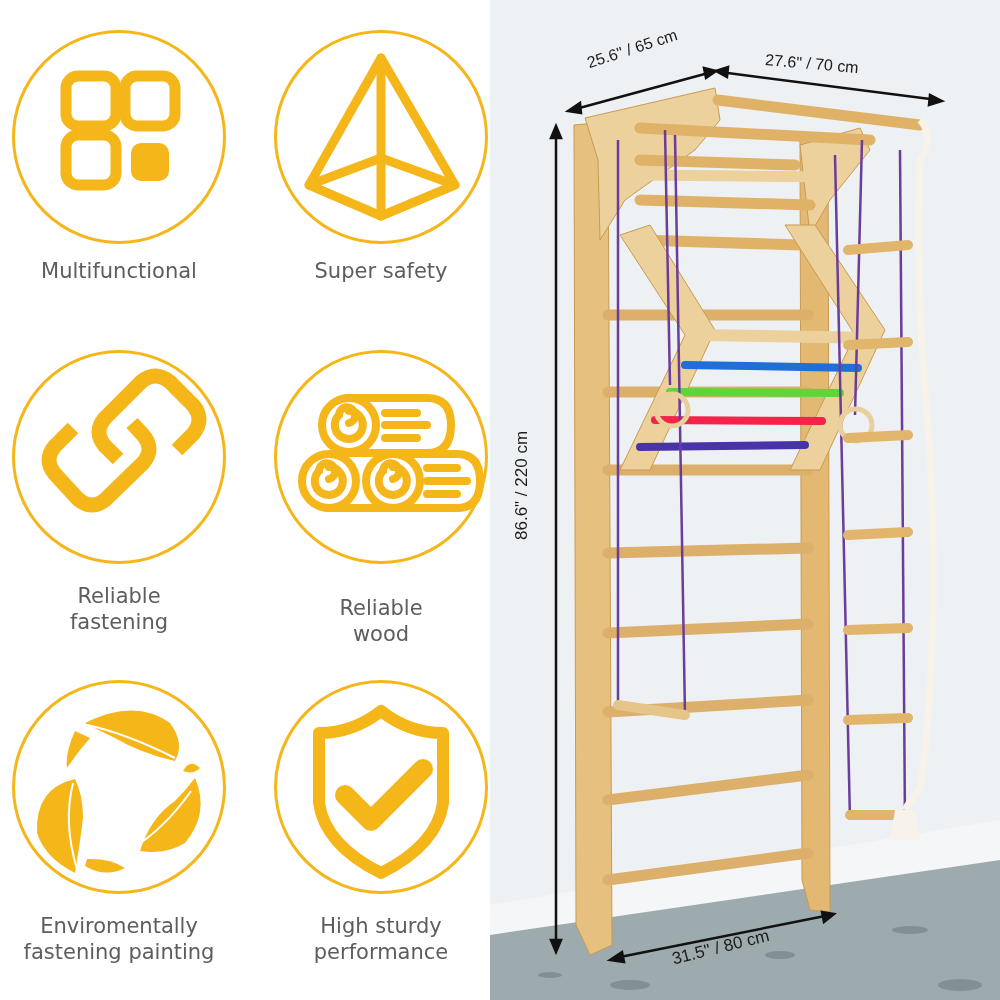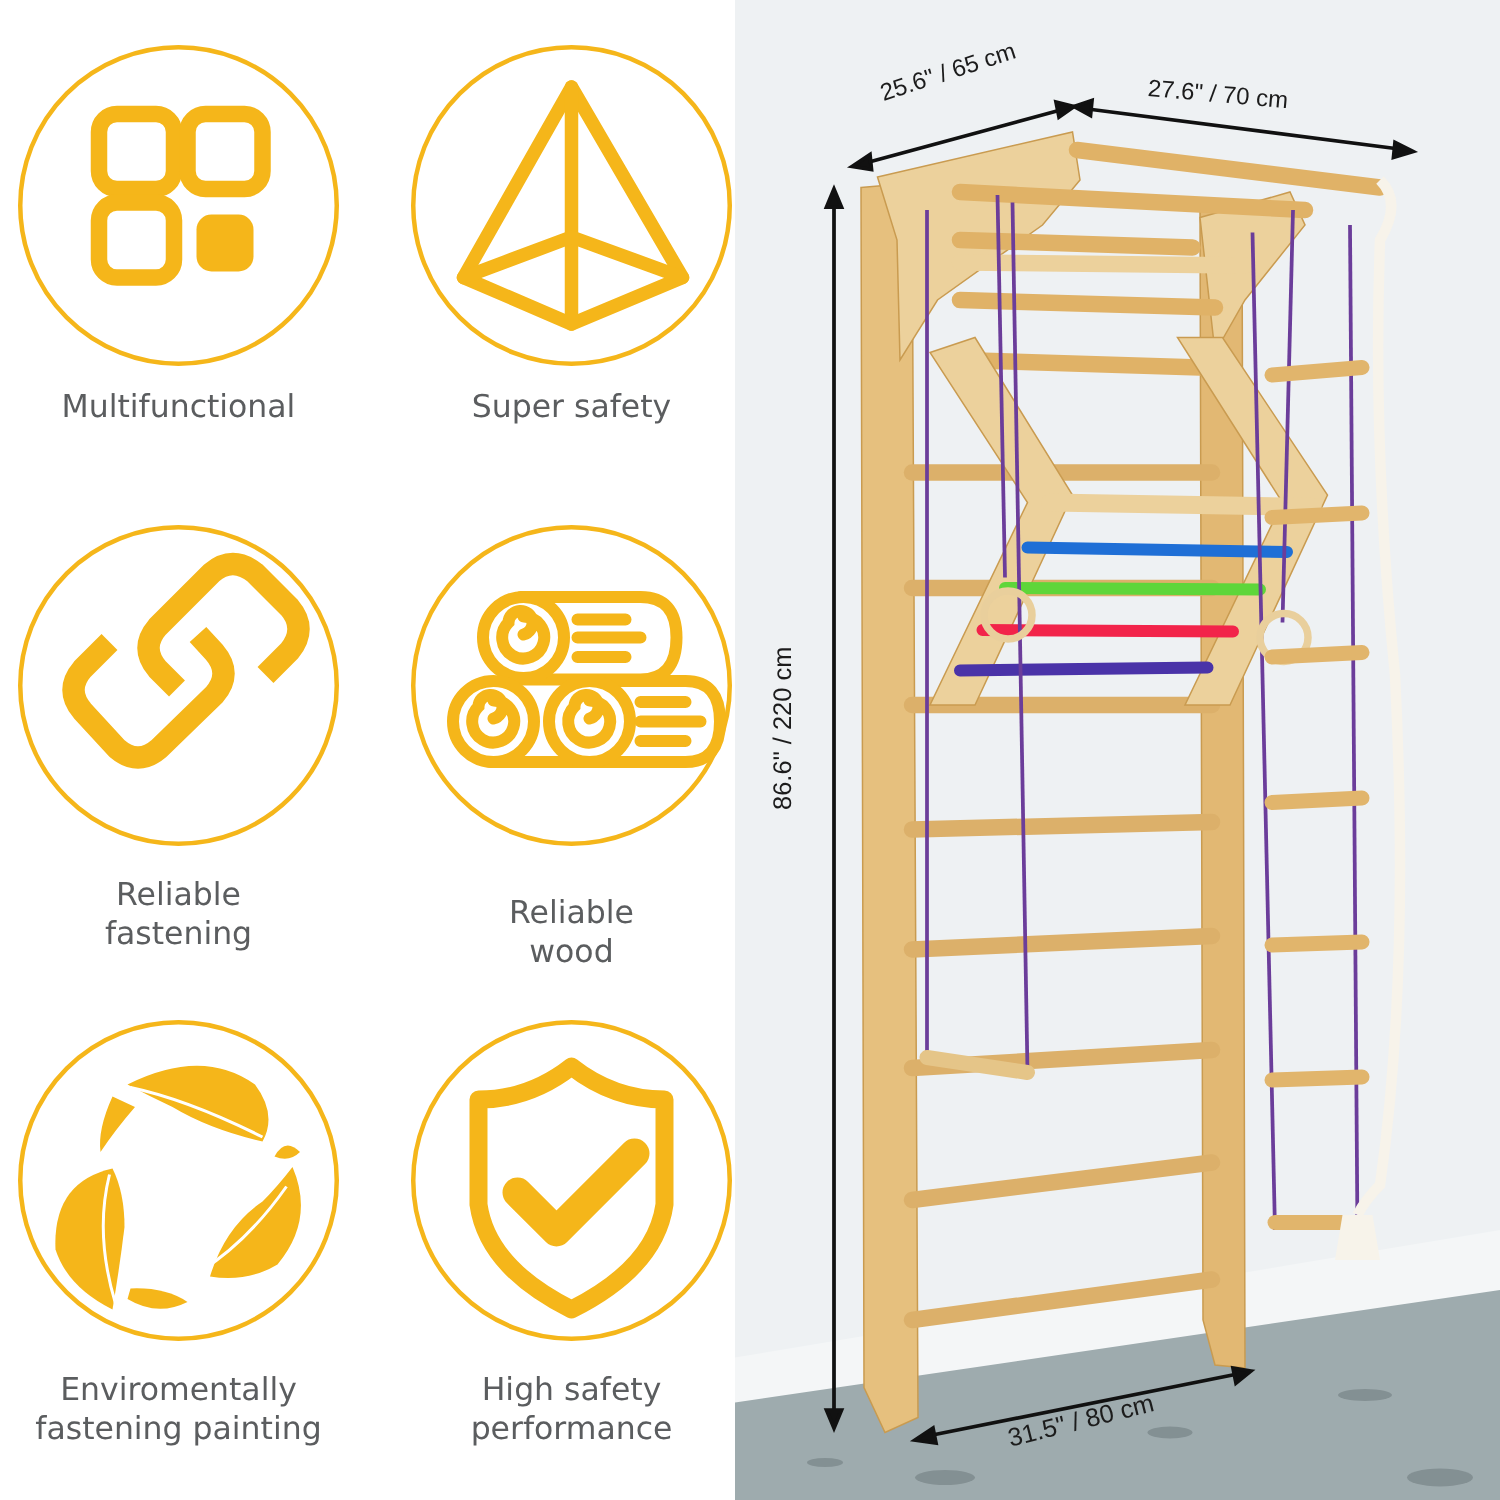--- a/index.html
+++ b/index.html
@@ -142,21 +142,21 @@
 fastening painting</div>
   </div>
 
   <div class="feature f6">
     <div class="circle">
       <svg viewBox="0 0 208 208">
         <path d="M104 28 Q76 50 42 50 L42 120 Q48 162 104 190 Q160 162 166 120 L166 50 Q132 50 104 28 Z" fill="none" stroke="#f5b61a" stroke-width="12" stroke-linejoin="round"></path>
         <path d="M68 112 L94 138 L146 86" fill="none" stroke="#f5b61a" stroke-width="20" stroke-linecap="round" stroke-linejoin="round"></path>
       </svg>
     </div>
-    <div class="label" style="top:233px">High safety
+    <div class="label" style="top:233px">High sturdy
 performance</div>
   </div>
 </div>
 
 <div class="photo">
   <svg width="510" height="1000" viewBox="0 0 510 1000">
 
     <rect x="0" y="0" width="510" height="1000" fill="#eef1f3"></rect>
     <polygon points="0,905 510,820 510,870 0,960" fill="#f4f6f7"></polygon>
     <polygon points="0,935 510,860 510,1000 0,1000" fill="#9eabae"></polygon>

